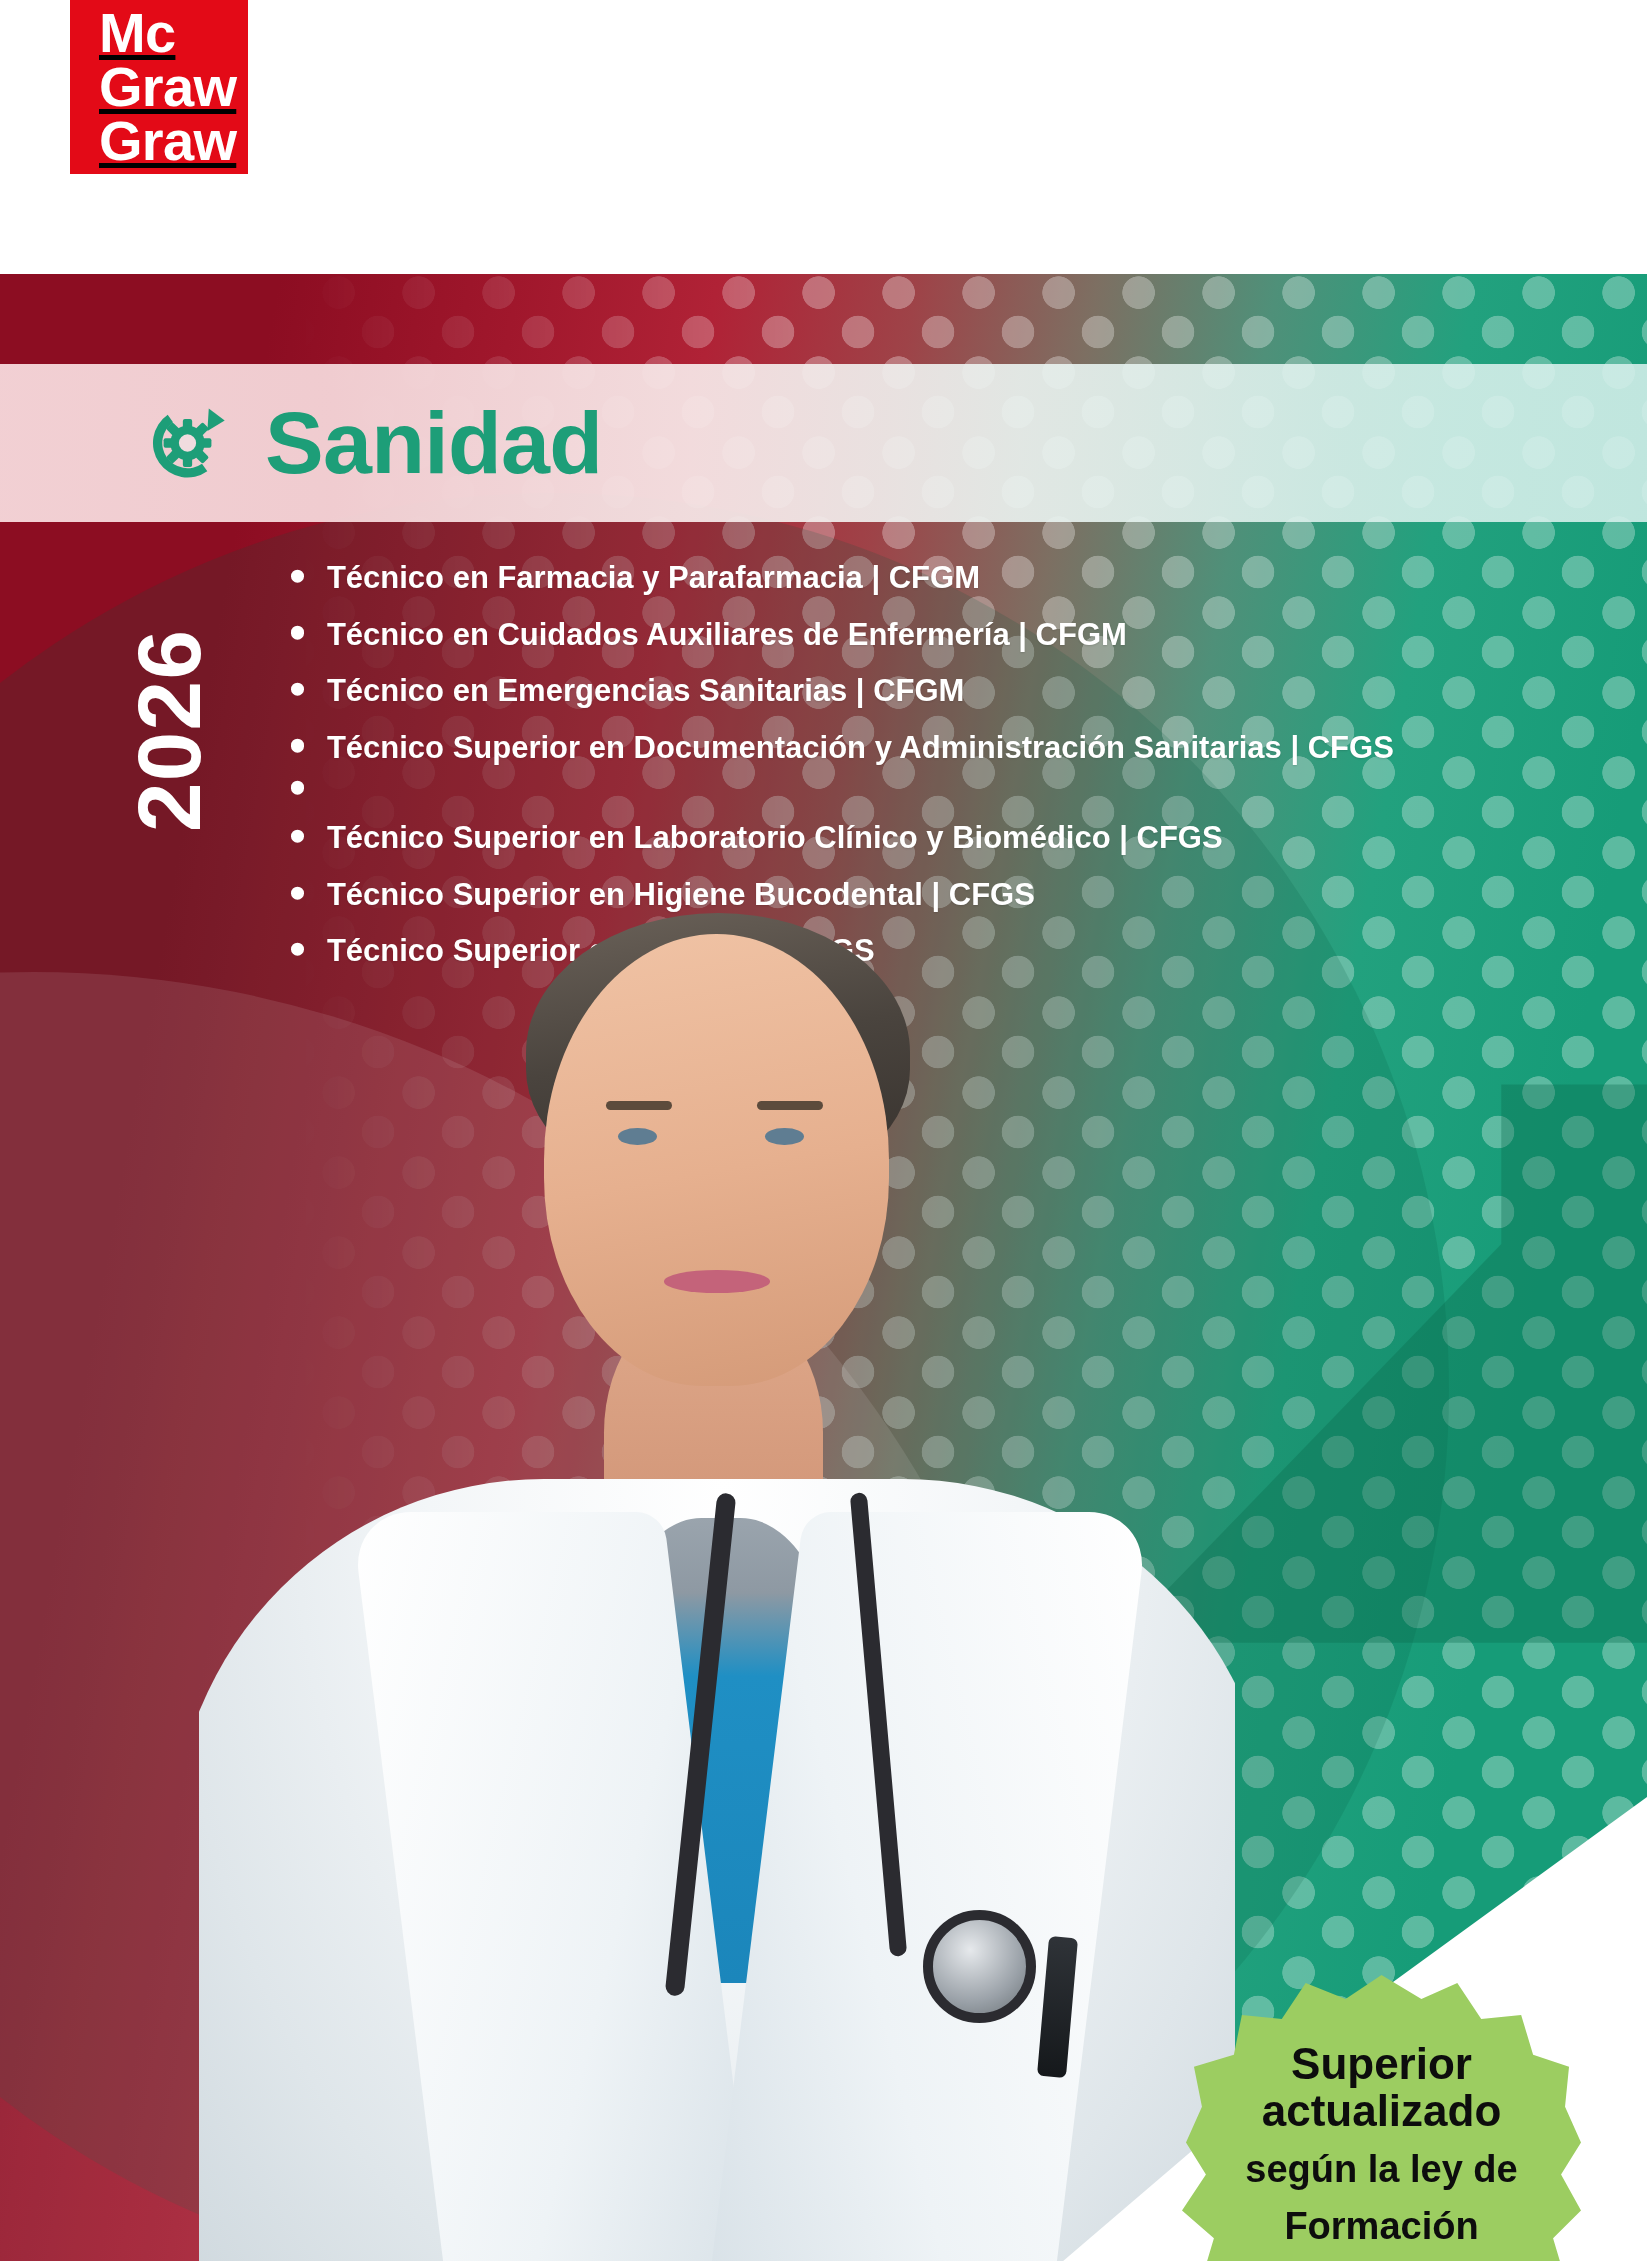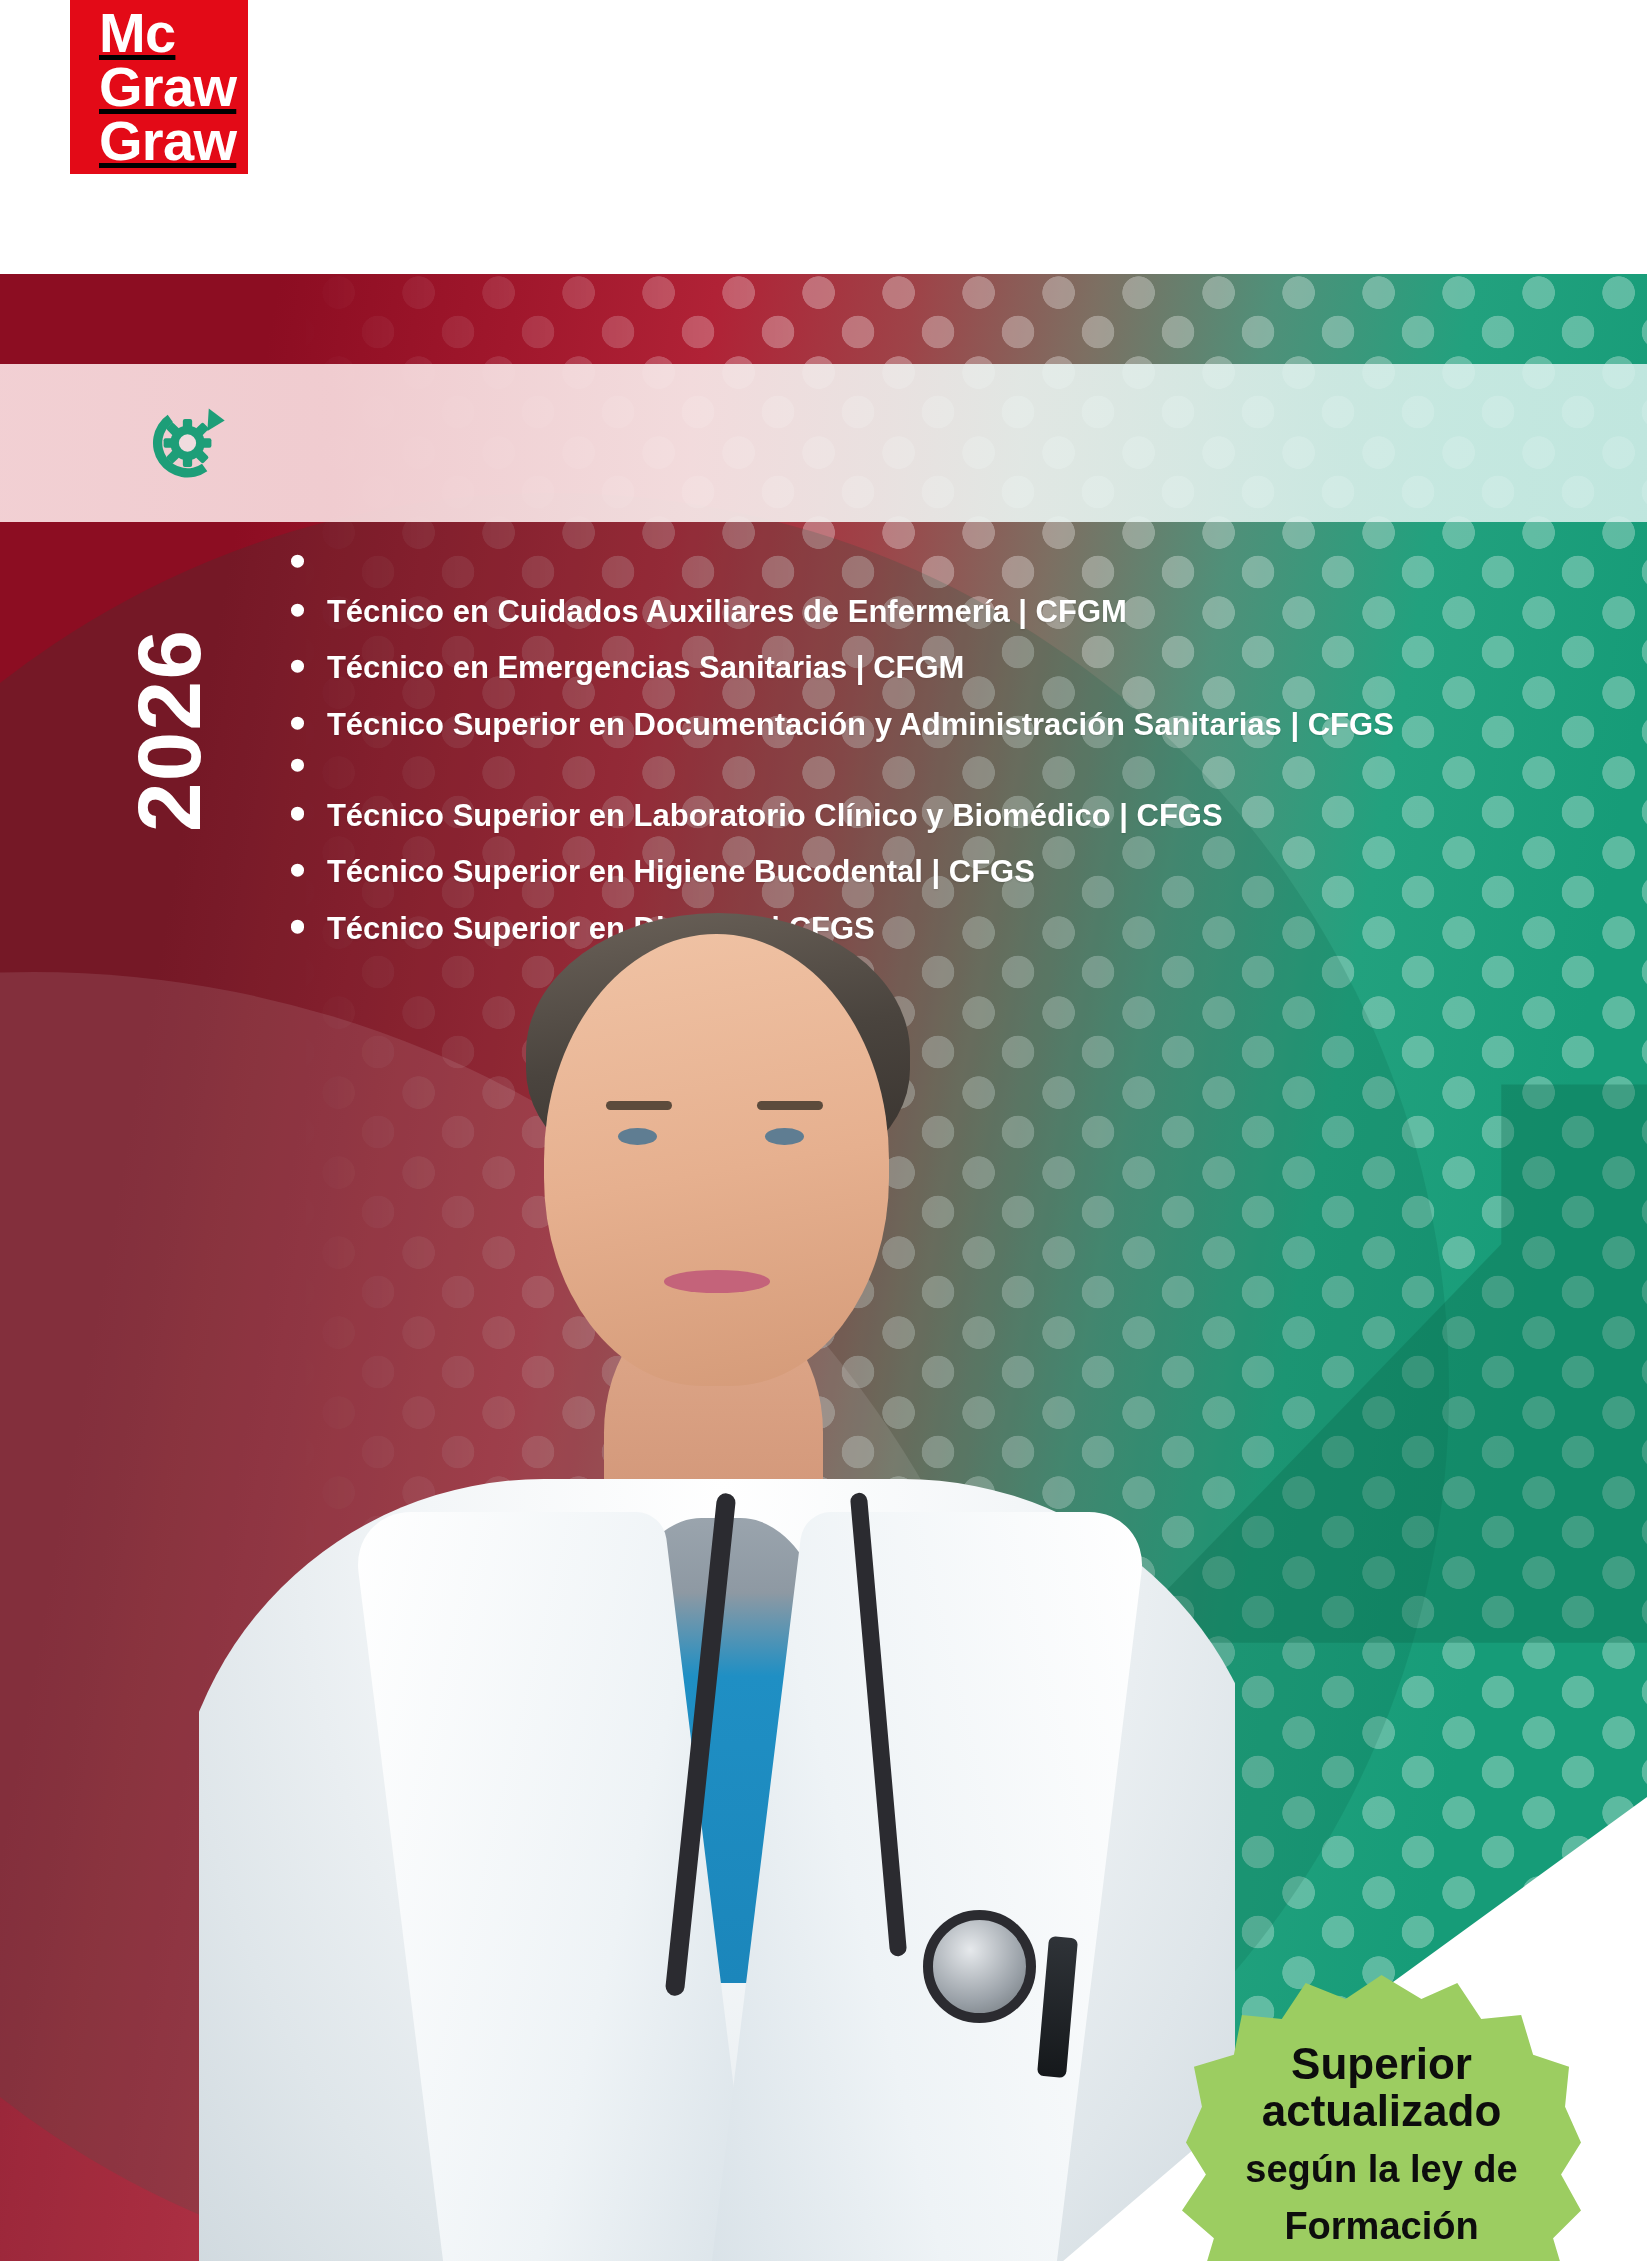--- a/index.html
+++ b/index.html
@@ -289,27 +289,29 @@
           <rect x="84" y="57" width="16" height="14" rx="3"></rect>
           <rect x="35" y="35" width="14" height="16" rx="3" transform="rotate(-45 42 43)"></rect>
           <rect x="79" y="35" width="14" height="16" rx="3" transform="rotate(45 86 43)"></rect>
           <rect x="35" y="77" width="14" height="16" rx="3" transform="rotate(45 42 85)"></rect>
           <rect x="79" y="77" width="14" height="16" rx="3" transform="rotate(-45 86 85)"></rect>
         </g>
         <circle cx="64" cy="64" r="26" fill="#1d9e78"></circle>
         <circle cx="64" cy="64" r="13" fill="#f0dcdf"></circle>
       </svg>
     </span>
+    <span id="cover-title">Sanidad</span>
   </div>
 
   <div id="year">2026</div>
 
   <ul id="course-list">
     <li>
         <span class="bullet"></span>
+        <span>Técnico en Farmacia y Parafarmacia | CFGM</span>
       </li>
     <li>
         <span class="bullet"></span>
         <span>Técnico en Cuidados Auxiliares de Enfermería | CFGM</span>
       </li>
     <li>
         <span class="bullet"></span>
         <span>Técnico en Emergencias Sanitarias | CFGM</span>
       </li>
     <li>

